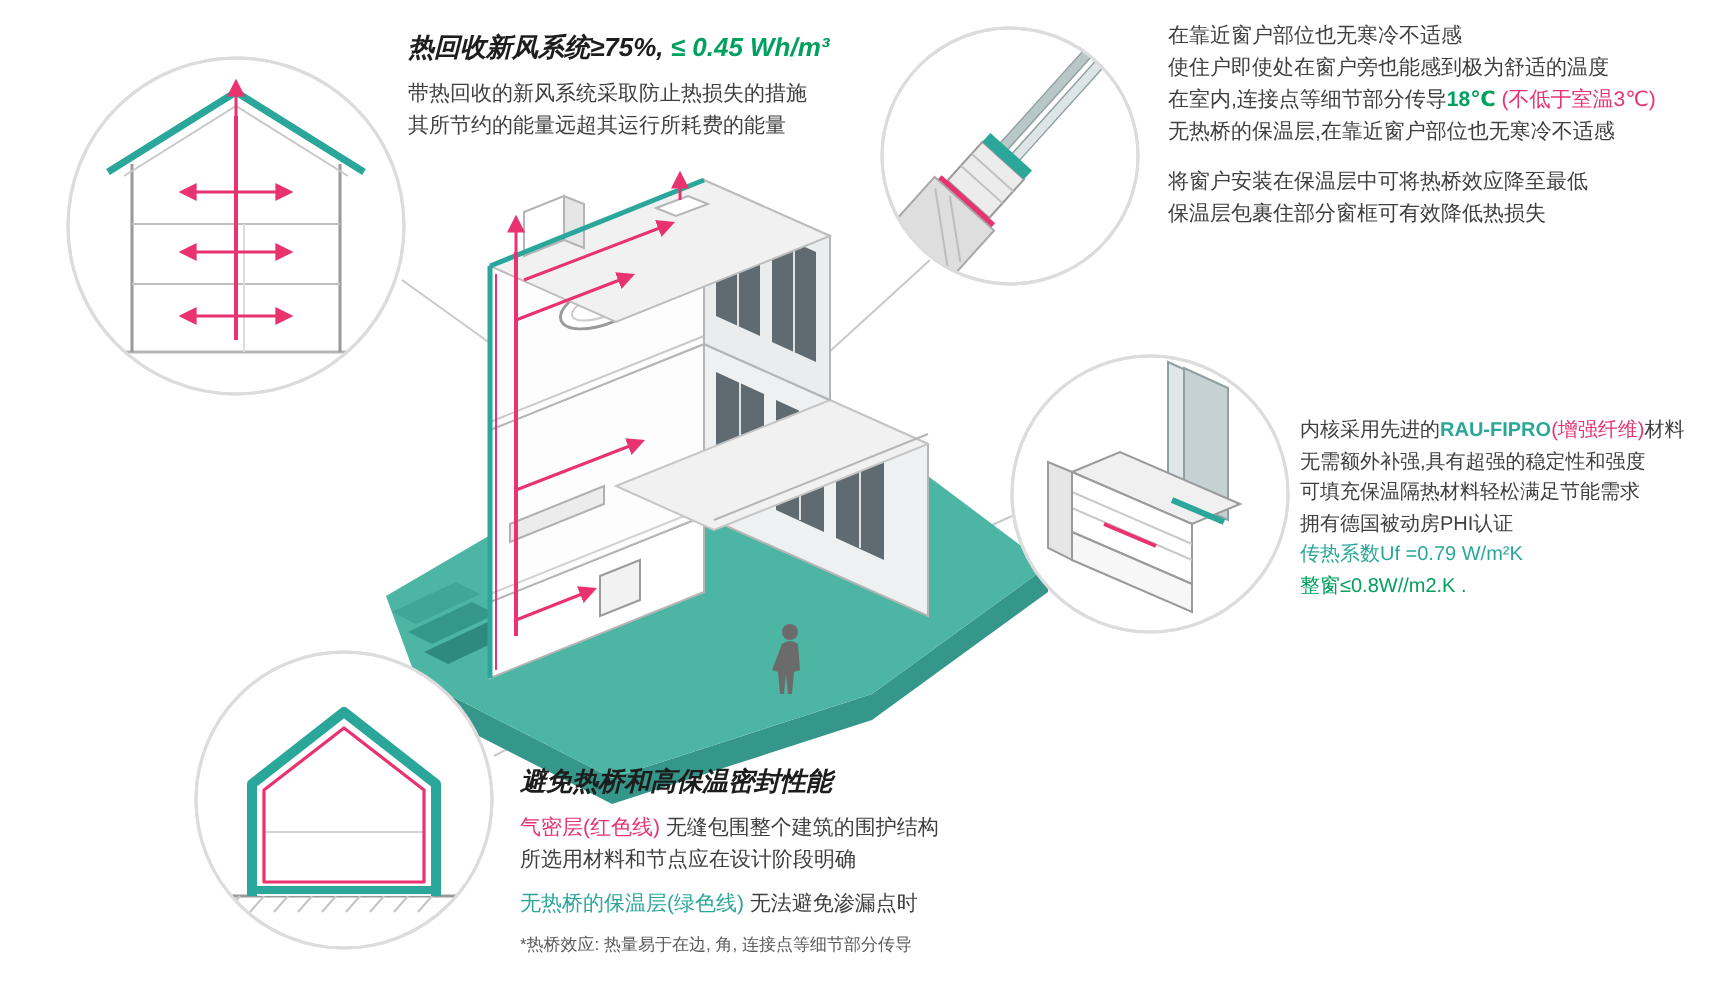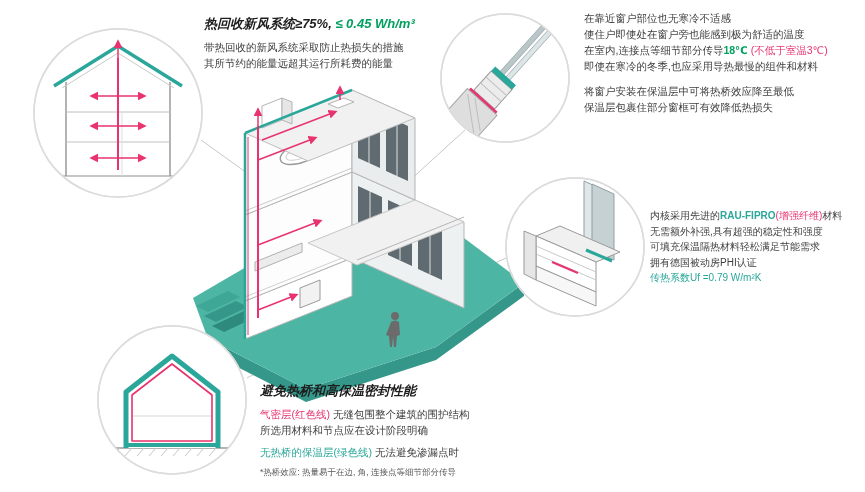--- a/index.html
+++ b/index.html
@@ -236,32 +236,33 @@
   <section class="txt" style="left:204px;top:16px;width:250px">
     <h3><span>热回收新风系统≥75%,</span><span class="c-green"> ≤ 0.45 Wh/m³</span></h3>
     <div class="line">带热回收的新风系统采取防止热损失的措施</div>
     <div class="line">其所节约的能量远超其运行所耗费的能量</div>
   </section>
 
   <section class="txt" style="left:584px;top:10px;width:278px">
     <div class="line">在靠近窗户部位也无寒冷不适感</div>
     <div class="line">使住户即使处在窗户旁也能感到极为舒适的温度</div>
     <div class="line nowrap"><span>在室内,连接点等细节部分传导</span><span class="c-green b">18℃</span><span class="c-red"> (不低于室温3℃)</span></div>
-    <div class="line">即使在寒冷的冬季,也应采用导热最慢的组件和材料</div>
+    <div class="line">无热桥的保温层,在靠近窗户部位也无寒冷不适感</div>
     <div class="gap"></div>
     <div class="line">将窗户安装在保温层中可将热桥效应降至最低</div>
     <div class="line">保温层包裹住部分窗框可有效降低热损失</div>
   </section>
 
   <section class="txt small" style="left:650px;top:208px;width:215px">
     <div class="line nowrap"><span>内核采用先进的</span><span class="c-teal b">RAU-FIPRO</span><span class="c-red">(增强纤维)</span><span>材料</span></div>
     <div class="line">无需额外补强,具有超强的稳定性和强度</div>
     <div class="line">可填充保温隔热材料轻松满足节能需求</div>
     <div class="line">拥有德国被动房PHI认证</div>
     <div class="line c-teal">传热系数Uf =0.79 W/m²K</div>
+    <div class="line c-green">整窗≤0.8W//m2.K .</div>
   </section>
 
   <section class="txt" style="left:260px;top:383px;width:312px">
     <h3>避免热桥和高保温密封性能</h3>
     <div class="line"><span class="c-red">气密层(红色线)</span><span> 无缝包围整个建筑的围护结构</span></div>
     <div class="line">所选用材料和节点应在设计阶段明确</div>
     <div class="gap-s"></div>
     <div class="line"><span class="c-teal">无热桥的保温层(绿色线)</span><span> 无法避免渗漏点时</span></div>
     <div class="note">*热桥效应: 热量易于在边, 角, 连接点等细节部分传导</div>
   </section>

